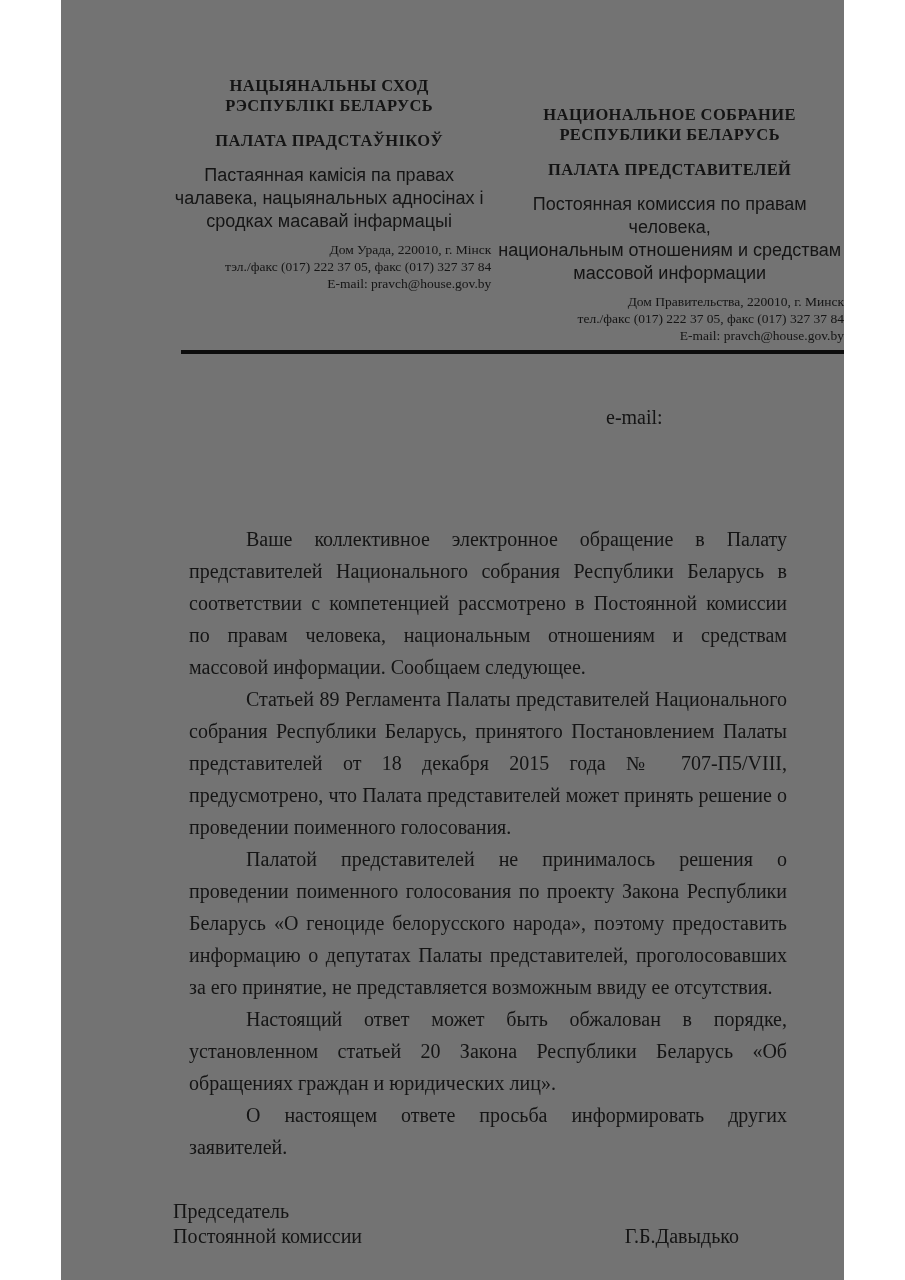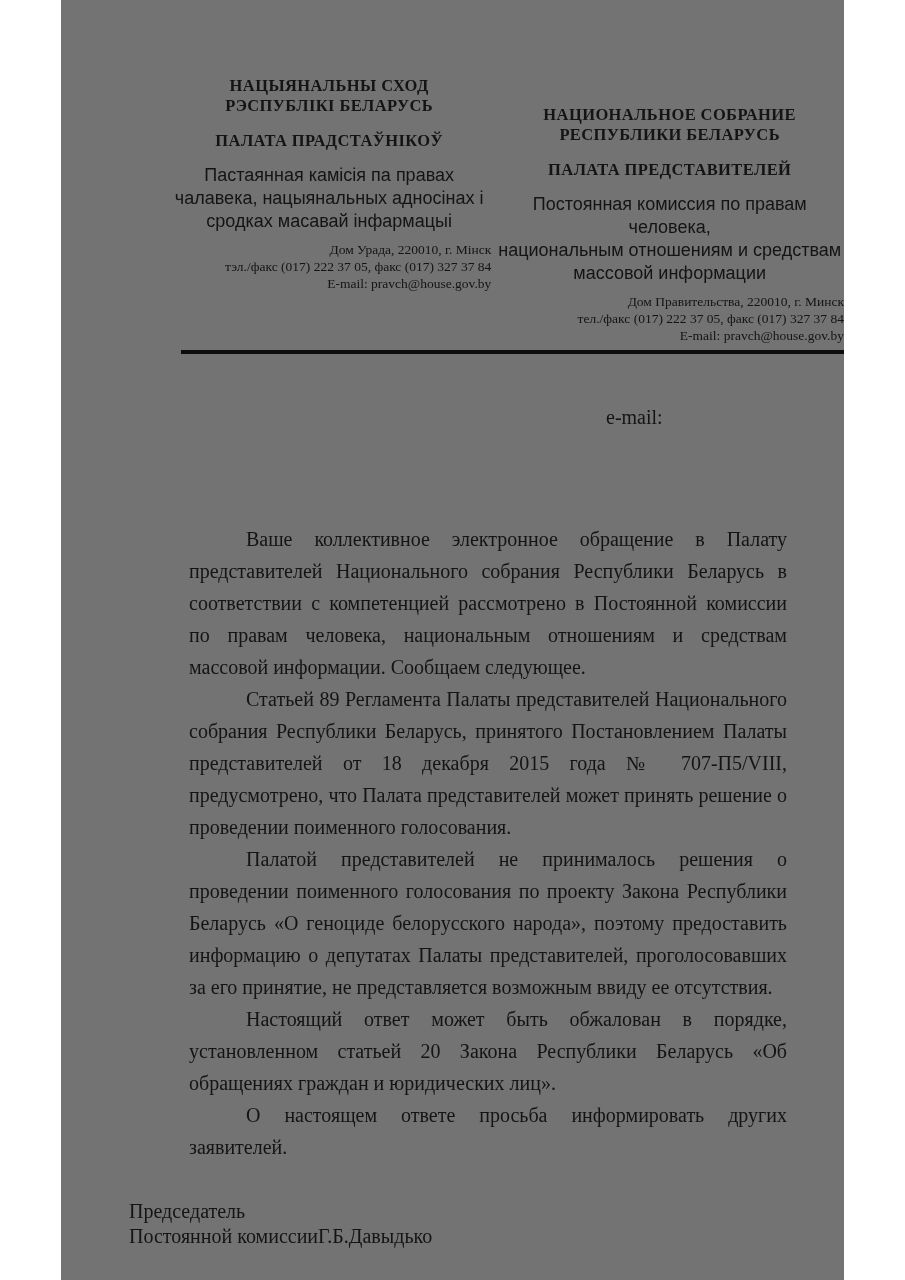--- a/index.html
+++ b/index.html
@@ -99,23 +99,23 @@
     line-height: 32px;
     text-align: justify;
   }
   .body-text p {
     margin: 0;
     text-indent: 57px;
     hyphens: none;
   }
   .signature {
     display: flex;
-    justify-content: flex-start;
+    justify-content: space-between;
     align-items: flex-end;
-    margin: 36px 105px 0 68px;
+    margin: 36px 105px 0 112px;
     font-size: 20px;
     line-height: 25px;
   }
   .sig-title {
     white-space: pre-line;
   }
 </style>
 </head>
 <body>
 

